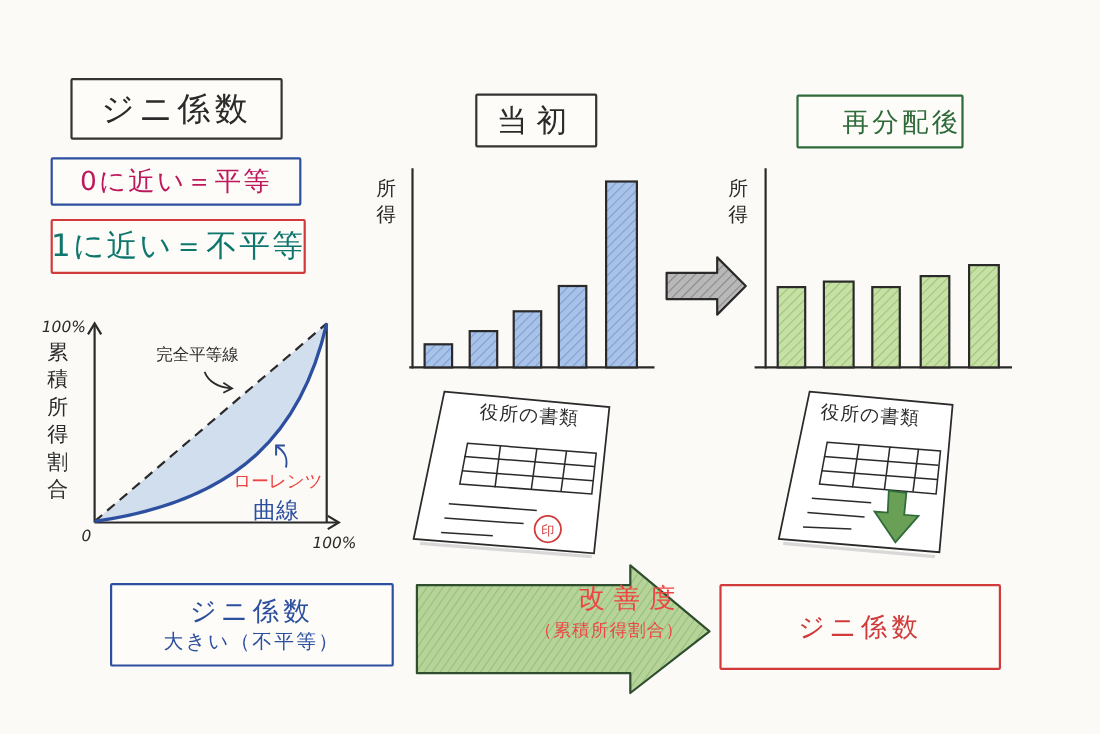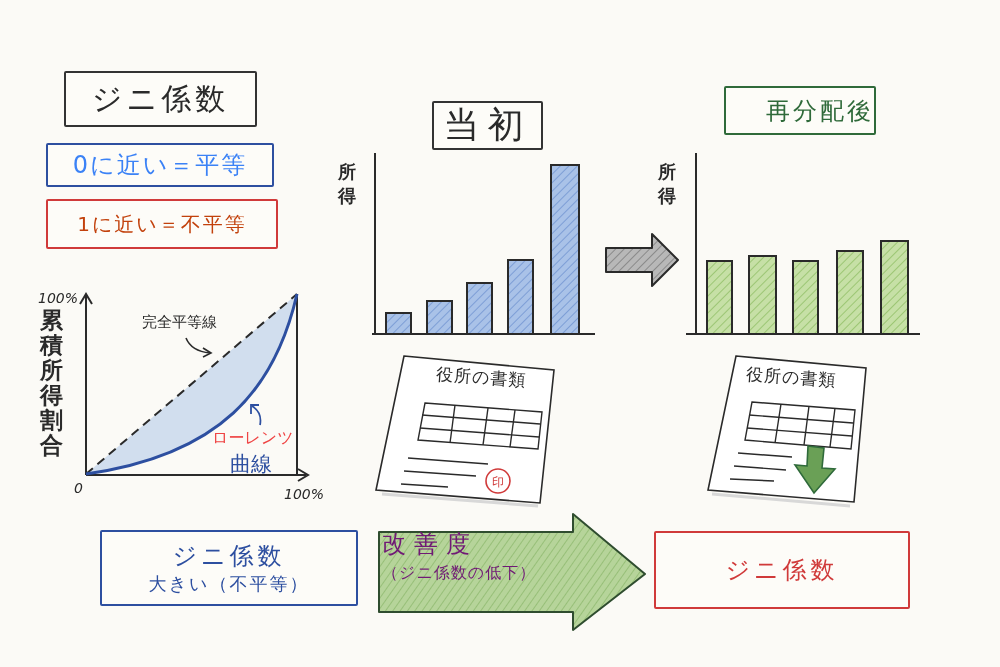--- a/index.html
+++ b/index.html
@@ -10,33 +10,33 @@
     color: #2a2a2a;
   }
   .abs { position: absolute; }
   .box {
     position: absolute; box-sizing: border-box;
     border: 2px solid #333; border-radius: 2px; background: #fdfcf8;
     display: flex; align-items: center; justify-content: center;
     white-space: nowrap;
   }
   .title-box { left: 64px; top: 71px; width: 193px; height: 56px; font-size: 30px; letter-spacing: 4px; }
-  .blue-box  { left: 46px; top: 143px; width: 228px; height: 44px; border-color: #2d4fa0; color: #3b82f6; font-size: 24px; letter-spacing: 2px; }
-  .red-box   { left: 46px; top: 199px; width: 232px; height: 50px; border-color: #d03a3a; color: #c2410c; font-size: 20px; letter-spacing: 2px; }
-  .label-box { border-radius: 2px; font-size: 36px; letter-spacing: 8px; margin-top: 16px; }
+  .blue-box  { left: 46px; top: 143px; width: 228px; height: 44px; border-color: #2d4fa0; color: #be185d; font-size: 24px; letter-spacing: 2px; }
+  .red-box   { left: 46px; top: 199px; width: 232px; height: 50px; border-color: #d03a3a; color: #0f766e; font-size: 28px; letter-spacing: 2px; }
+  .label-box { border-radius: 2px; font-size: 28px; letter-spacing: 8px; }
   .initial-box { left: 432px; top: 85px; width: 111px; height: 49px; }
   .after-box { left: 724px; top: 86px; width: 152px; height: 49px; border-color: #2f6a3a; color: #2f6a3a; font-size: 24px; letter-spacing: 3px; justify-content: flex-end; }
-  .vlabel { position: absolute; font-size: 18px; line-height: 24px; width: 22px; text-align: left; font-weight: bold; }
+  .vlabel { position: absolute; font-size: 18px; line-height: 24px; width: 22px; text-align: right; }
   .small { font-size: 14px; }
   .big-box { flex-direction: column; line-height: 1.35; }
   .bottom-left { left: 100px; top: 530px; width: 258px; height: 76px; border-color: #2d4fa0; color: #2d4fa0; }
   .bottom-right { left: 654px; top: 531px; width: 256px; height: 78px; border-color: #d03a3a; color: #d03a3a; }
   .bx-main { font-size: 24px; letter-spacing: 4px; }
   .bx-sub { font-size: 18px; letter-spacing: 2px; }
-  .arrow-text { position: absolute; left: 382px; top: 528px; width: 240px; text-align: left; color: #701a75; line-height: 1.4; }
+  .arrow-text { position: absolute; left: 382px; top: 528px; width: 240px; text-align: right; color: #ef4444; line-height: 1.4; }
   .arrow-text .main { font-size: 24px; letter-spacing: 8px; }
   .arrow-text .sub { font-size: 16px; letter-spacing: 1px; }
   .doc-title { position: absolute; font-size: 17px; letter-spacing: 1px; }
 </style>
 </head>
 <body>
 
 <div class="box title-box">
   <span>ジニ係数</span>
 </div>
@@ -61,21 +61,21 @@
     <line x1="86" y1="474" x2="297" y2="294" stroke="#2a2a2a" stroke-width="2" stroke-dasharray="9,6"></line>
 
     <path d="M86,474 C220,455 275,390 297,294" fill="none" stroke="#2d4fa0" stroke-width="3"></path>
 
     <path d="M186,338 C190,348 200,352 210,353" fill="none" stroke="#2a2a2a" stroke-width="1.6"></path>
     <path d="M203,348 L211,353 L203,357" fill="none" stroke="#2a2a2a" stroke-width="1.6"></path>
     <path d="M260,425 C262,415 258,410 252,406" fill="none" stroke="#2d4fa0" stroke-width="1.8"></path>
     <path d="M251,414 L251,405 L259,405" fill="none" stroke="#2d4fa0" stroke-width="1.8"></path>
   </svg>
   <span class="abs small" style="left:38px;top:290px;font-style:italic;">100%</span>
-  <div class="vlabel" style="left:40px;top:308px;width:22px;font-size:23px;line-height:25px;word-break:break-all;">累積所得割合</div>
+  <div class="vlabel" style="left:40px;top:308px;width:22px;font-size:19px;line-height:25px;word-break:break-all;">累積所得割合</div>
   <span class="abs" style="left:74px;top:480px;font-size:14px;font-style:italic;">0</span>
   <span class="abs small" style="left:284px;top:486px;font-style:italic;">100%</span>
   <span class="abs" style="left:142px;top:313px;font-size:15px;">完全平等線</span>
   <span class="abs" style="left:212px;top:428px;font-size:16px;color:#ef4444;">ローレンツ</span>
   <span class="abs" style="left:230px;top:450px;font-size:21px;color:#2d4fa0;">曲線</span>
 </div>
 
 <div class="box label-box initial-box">
   <span>当初</span>
 </div>
@@ -172,18 +172,18 @@
   <defs>
     <pattern id="hatchGreen2" width="6" height="6" patternUnits="userSpaceOnUse" patternTransform="rotate(35)">
       <rect width="6" height="6" fill="#b6d49a"></rect>
       <line x1="0" y1="0" x2="0" y2="6" stroke="#97bf78" stroke-width="2"></line>
     </pattern>
   </defs>
   <path d="M4,22 L198,22 L198,4 L270,64 L198,120 L198,102 L4,102 Z" fill="url(#hatchGreen2)" stroke="#2f4d2f" stroke-width="2" stroke-linejoin="round"></path>
 </svg>
 <div class="arrow-text">
   <div class="main">改善度</div>
-  <div class="sub">（ジニ係数の低下）</div>
+  <div class="sub">（累積所得割合）</div>
 </div>
 
 <div class="box big-box bottom-right">
   <span class="bx-main">ジニ係数</span>
 </div>
 
 </body></html>

